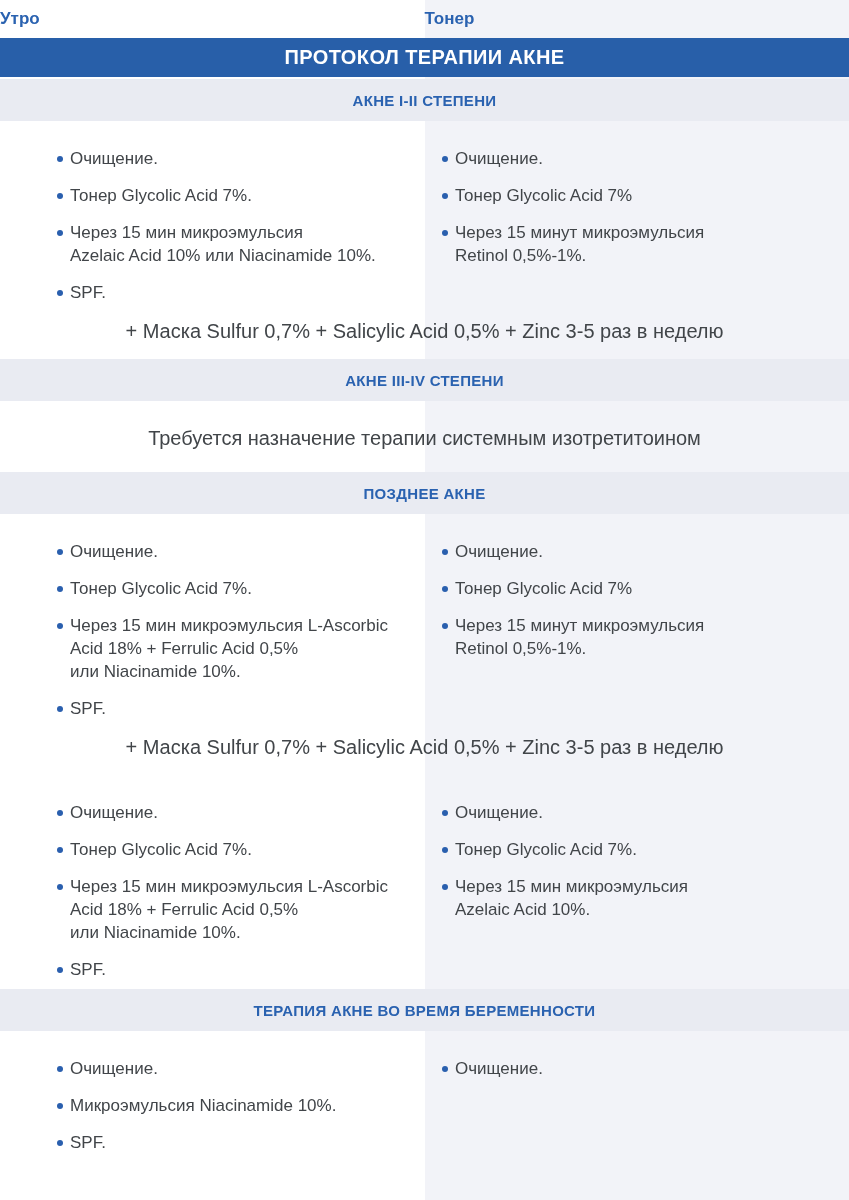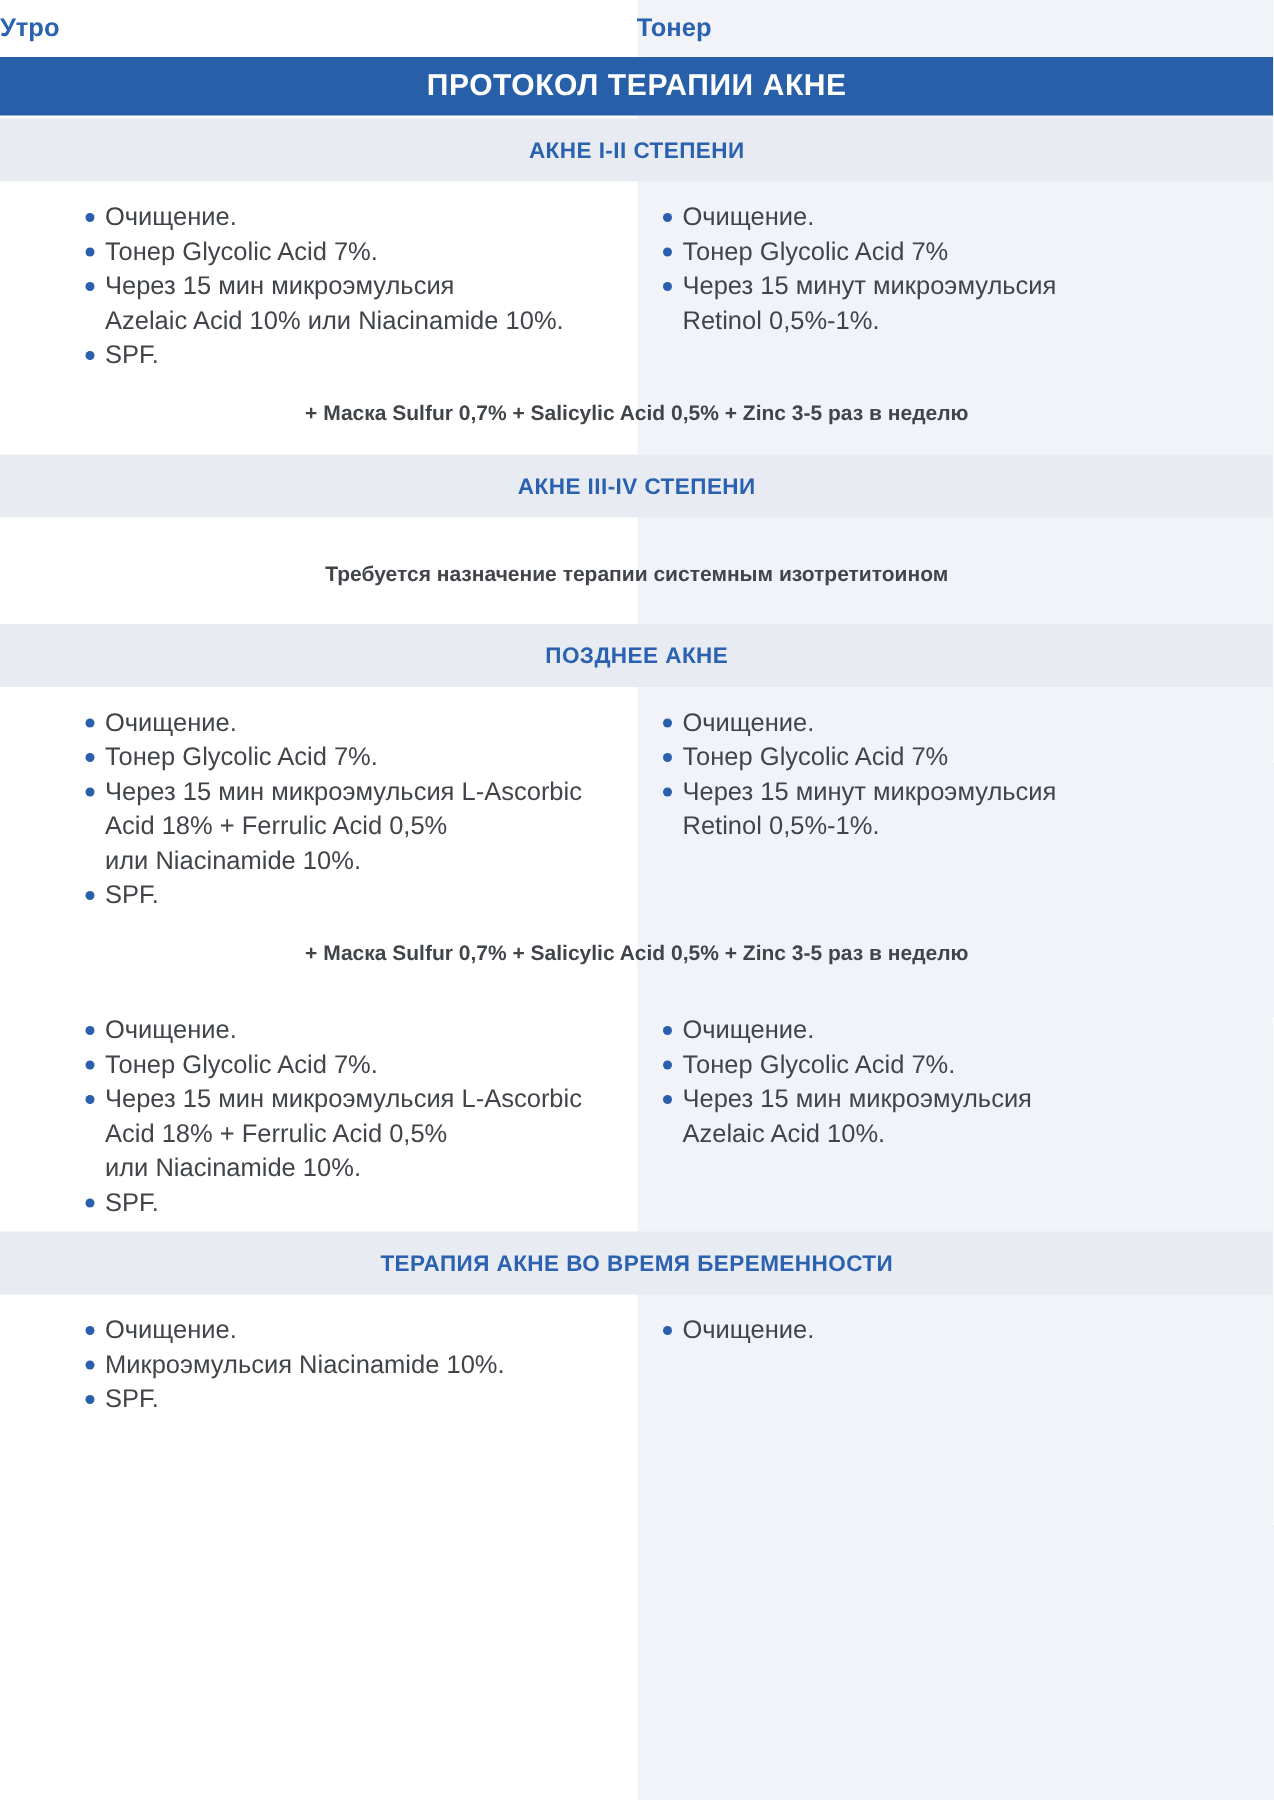--- a/index.html
+++ b/index.html
@@ -43,33 +43,33 @@
   .cols { display:flex; }
   .col { box-sizing:border-box; }
   .col.morning { width:425px; padding:12px 10px 8px 70px; }
   .col.evening { width:424px; padding:12px 10px 8px 30px; }
 
   ul.items { list-style:none; }
   li.item {
     position:relative;
     font-size:17px; line-height:23px;
     color:var(--text-color, #414549);
+    margin-top:14px;
   }
   li.item::before {
     content:""; position:absolute; left:-13px; top:9px;
     width:6px; height:6px; border-radius:50%;
     background:var(--bullet-blue, #2a5fae);
   }
 
   .note {
     text-align:center;
-    font-size:14px; line-height:23px;
+    font-size:20px; line-height:23px;
     color:var(--text-color, #414549);
     margin:8px 0 16px 0;
-    font-weight:bold;
   }
   .note.standalone { margin:26px 0 22px 0; }
 </style>
 </head>
 <body>
 
 <div class="page" style="--banner-blue: #285fa9; --heading-blue: #2a62b0; --banner-gray: #e9ebf2; --evening-bg: #f2f3f8; --text-color: #414549; --bullet-blue: #2a5fae;">
   <div class="evening-bg"></div>
   <div class="content">
 

